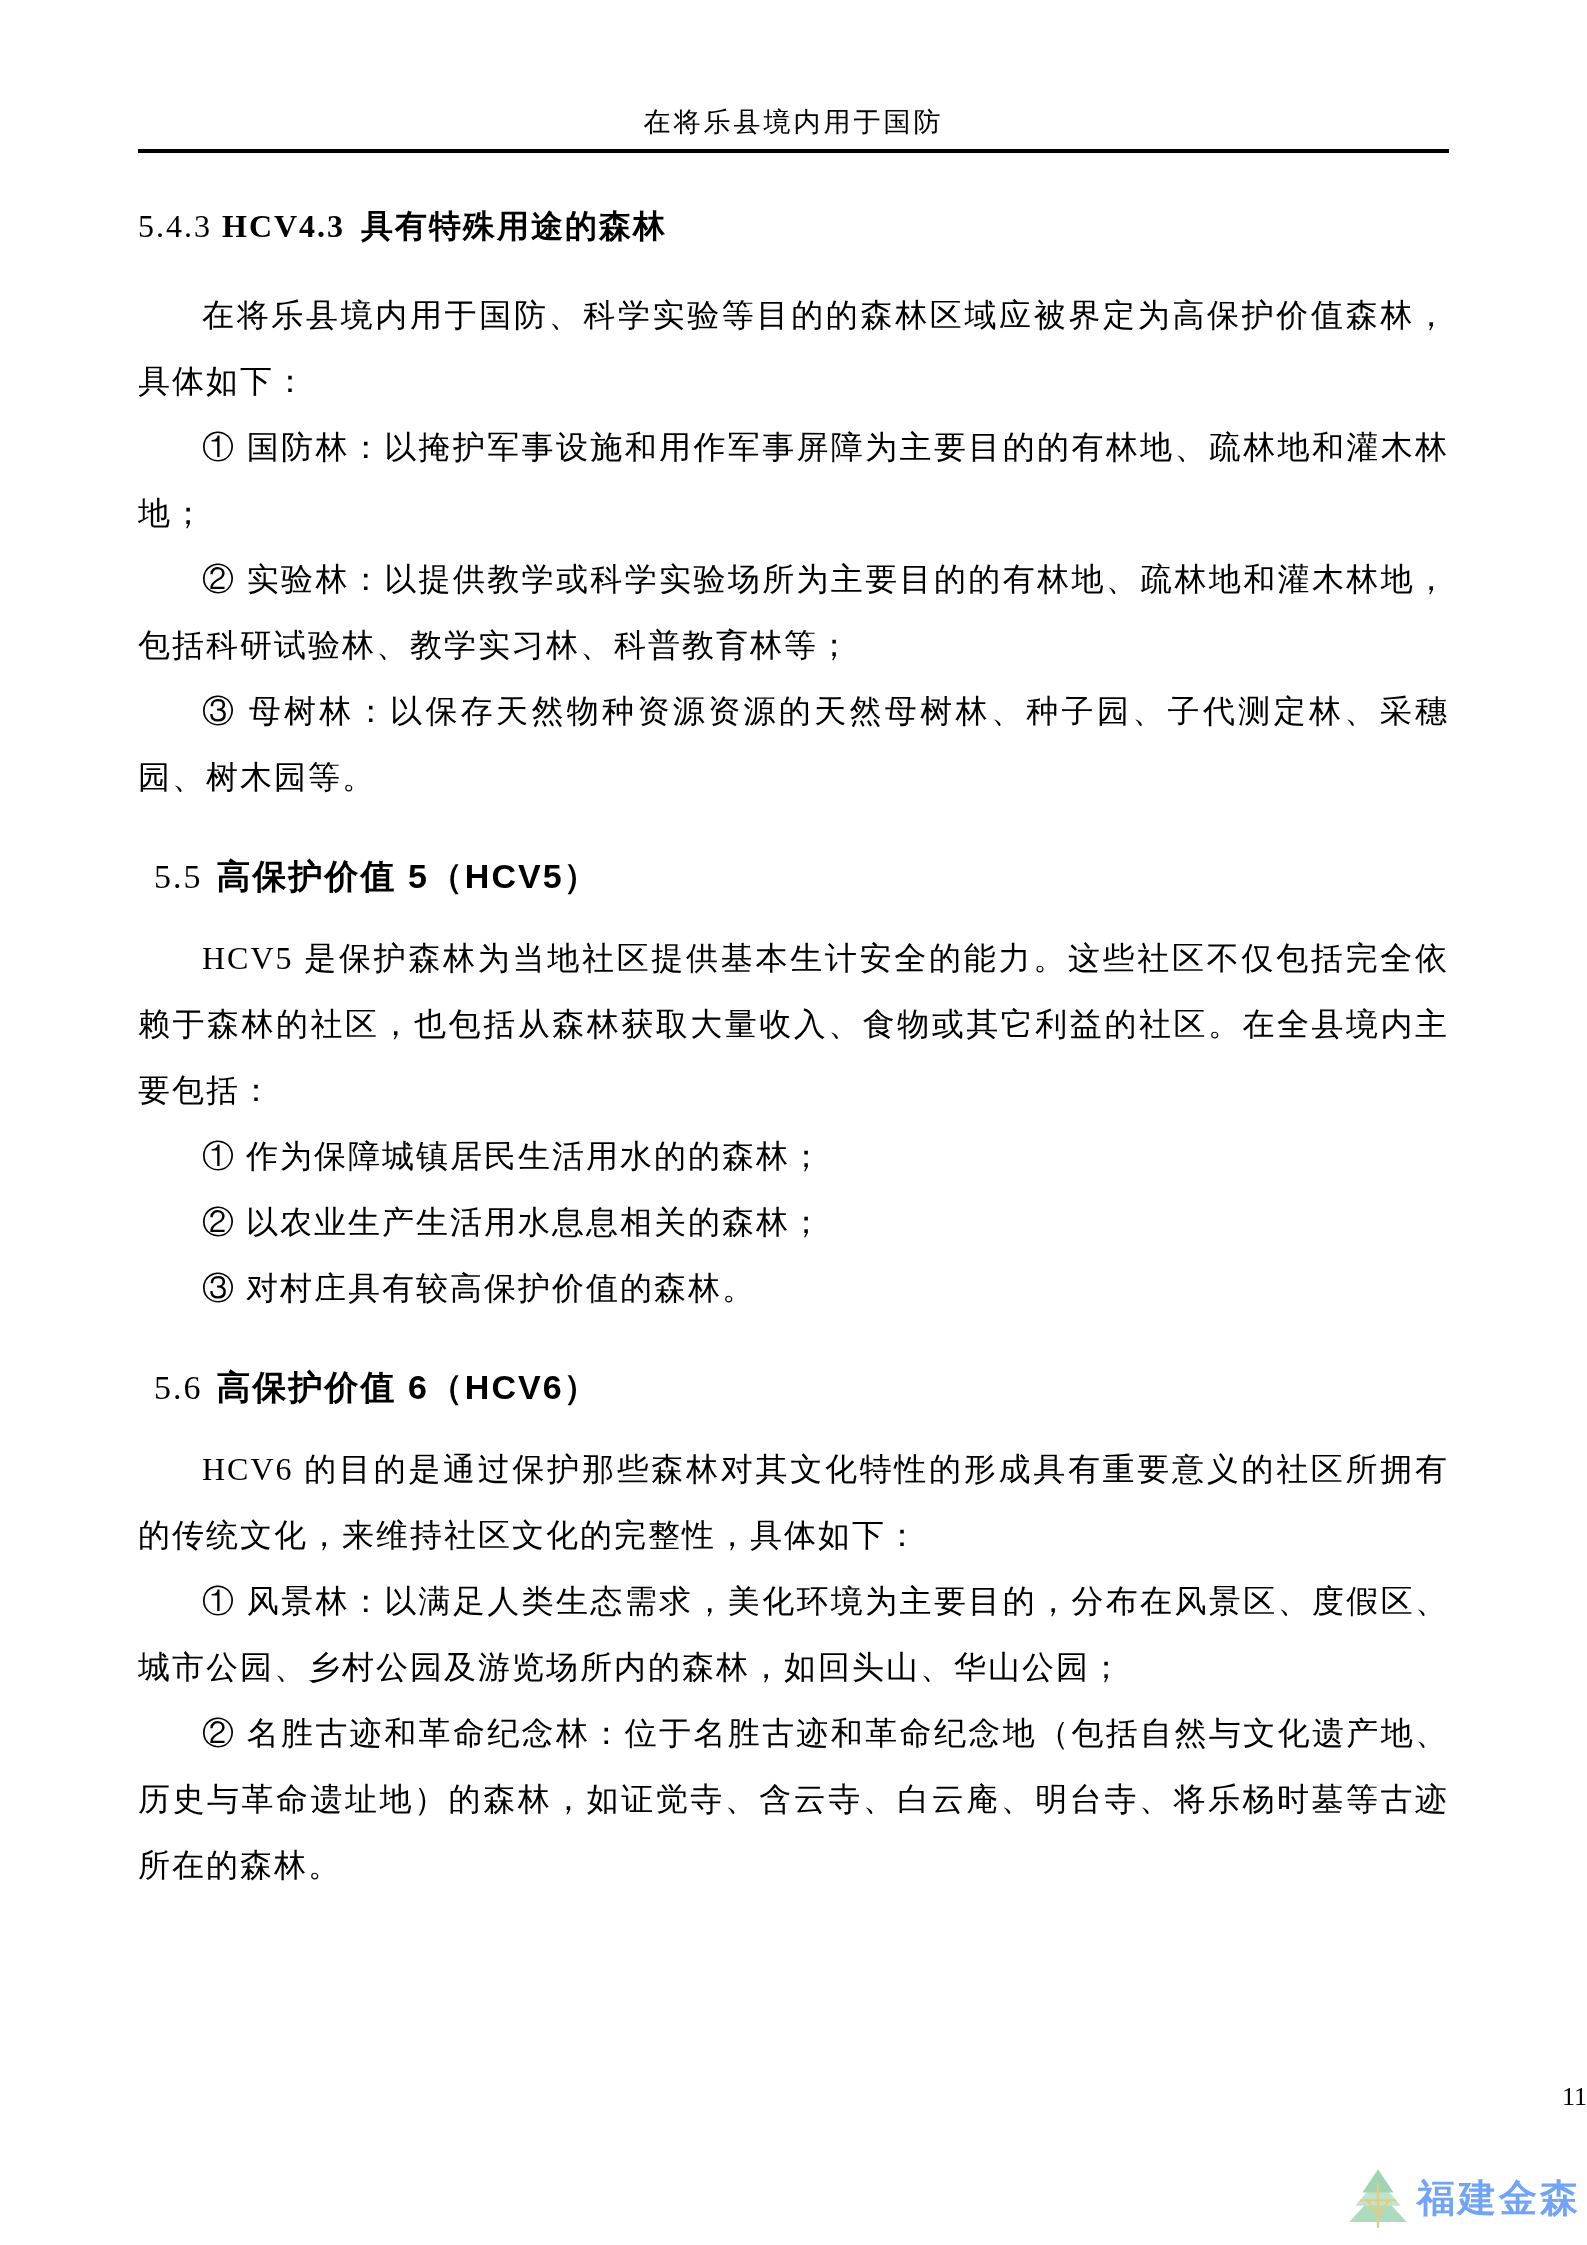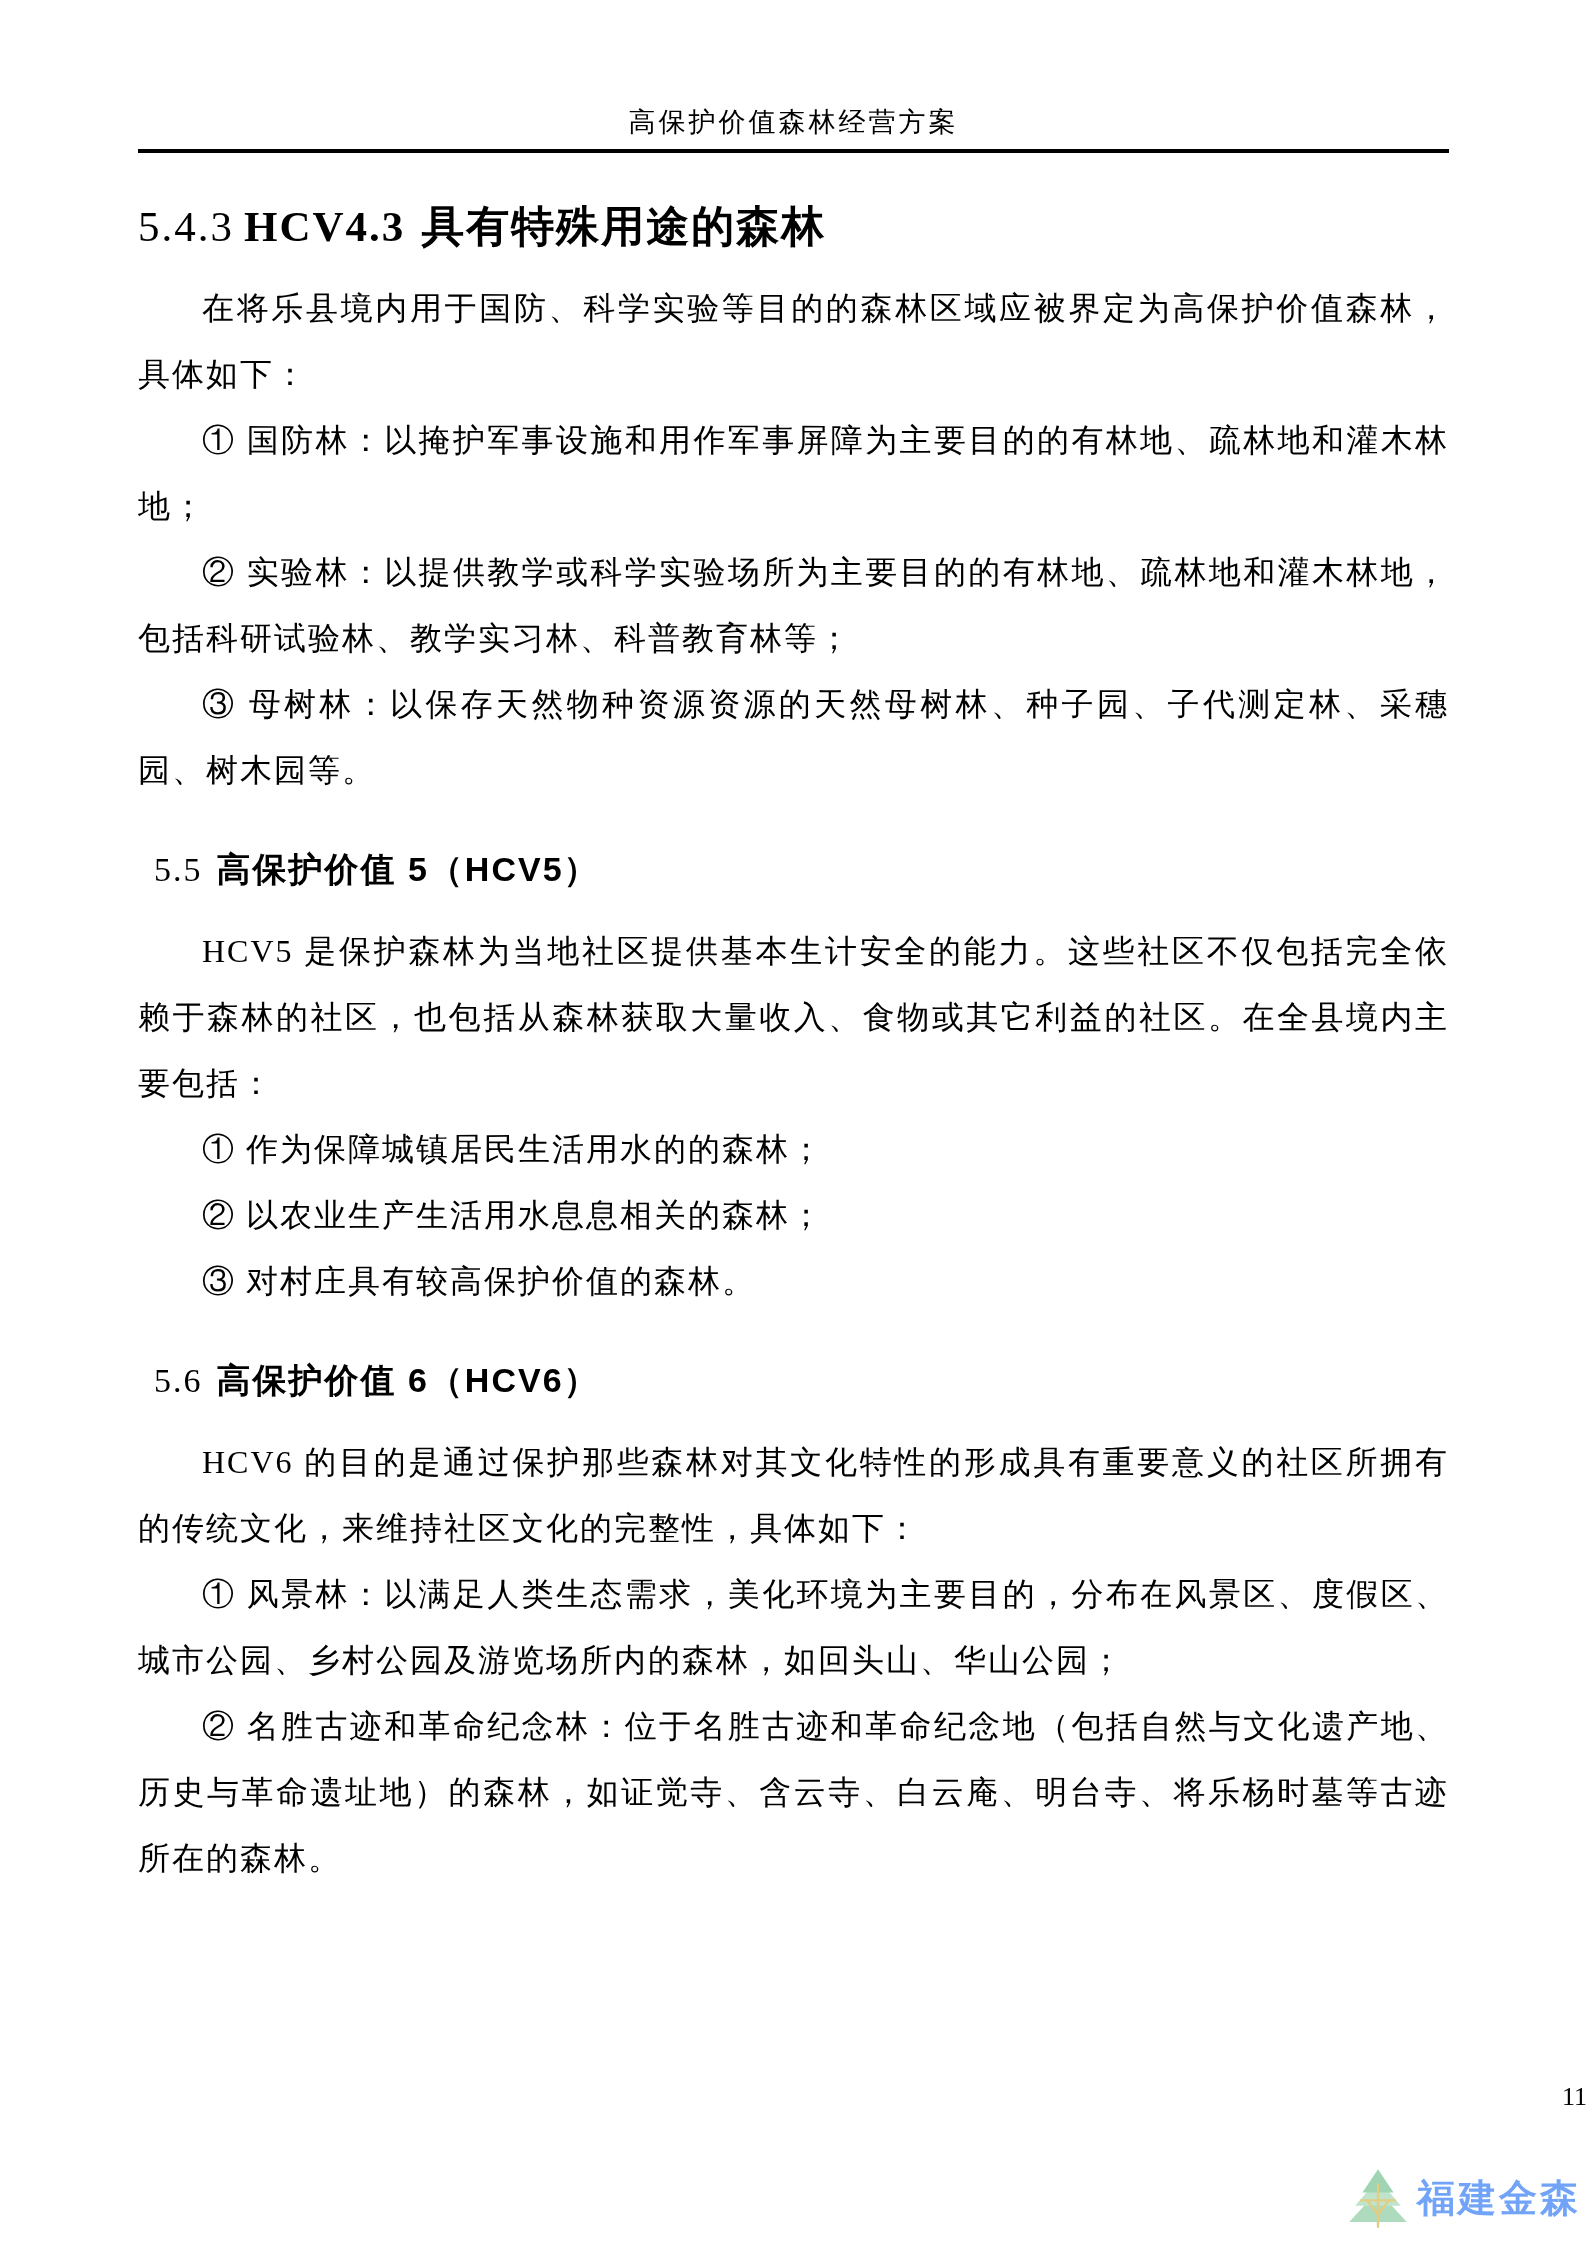--- a/index.html
+++ b/index.html
@@ -17,21 +17,21 @@
   }
   .header-rule {
     position:absolute; top:149px; left:138px; width:1311px; height:4px;
     background:#000;
   }
   .content {
     position:absolute; top:196px; left:138px; width:1311px;
     font-size:32px; letter-spacing:2px; text-align:justify;
   }
   .content p { margin:0; text-indent:2em; line-height:66px; }
-  .h3 { font-size:43px; line-height:48px; margin:6px 0 24px 0; font-weight:400; }
+  .h3 { font-size:32px; line-height:48px; margin:6px 0 32px 0; font-weight:400; }
   .h3 .h3-code { font-weight:700; margin-left:10px; }
   .h3 .h3-title { font-weight:700; margin-left:16px;
     font-family:"Liberation Sans","DejaVu Sans",sans-serif; }
   .h2 { font-size:34px; line-height:52px; margin:40px 0 22px 16px; font-weight:400; }
   .h2 .h2-title { font-weight:700; margin-left:14px;
     font-family:"Liberation Sans","DejaVu Sans",sans-serif; }
   .page-number {
     position:absolute; top:2082px; left:0; width:1587px;
     text-align:right; font-size:26px;
   }
@@ -45,21 +45,21 @@
     font-family:"Liberation Sans","DejaVu Sans",sans-serif;
     font-weight:700; font-size:38px; letter-spacing:3px;
     color:#3b82f6;
   }
 </style>
 </head>
 <body>
 
 <div class="page">
 
-  <div class="header-title">高保护价值森林经营方案</div>
+  <div class="header-title">在将乐县境内用于国防</div>
   <div class="header-rule"></div>
 
   <div class="content">
 
     <div class="h3">
       <span>5.4.3</span><span class="h3-code">HCV4.3</span><span class="h3-title">具有特殊用途的森林</span>
     </div>
 
     <p>在将乐县境内用于国防、科学实验等目的的森林区域应被界定为高保护价值森林，具体如下：</p>
     <p>① 国防林：以掩护军事设施和用作军事屏障为主要目的的有林地、疏林地和灌木林地；</p>

